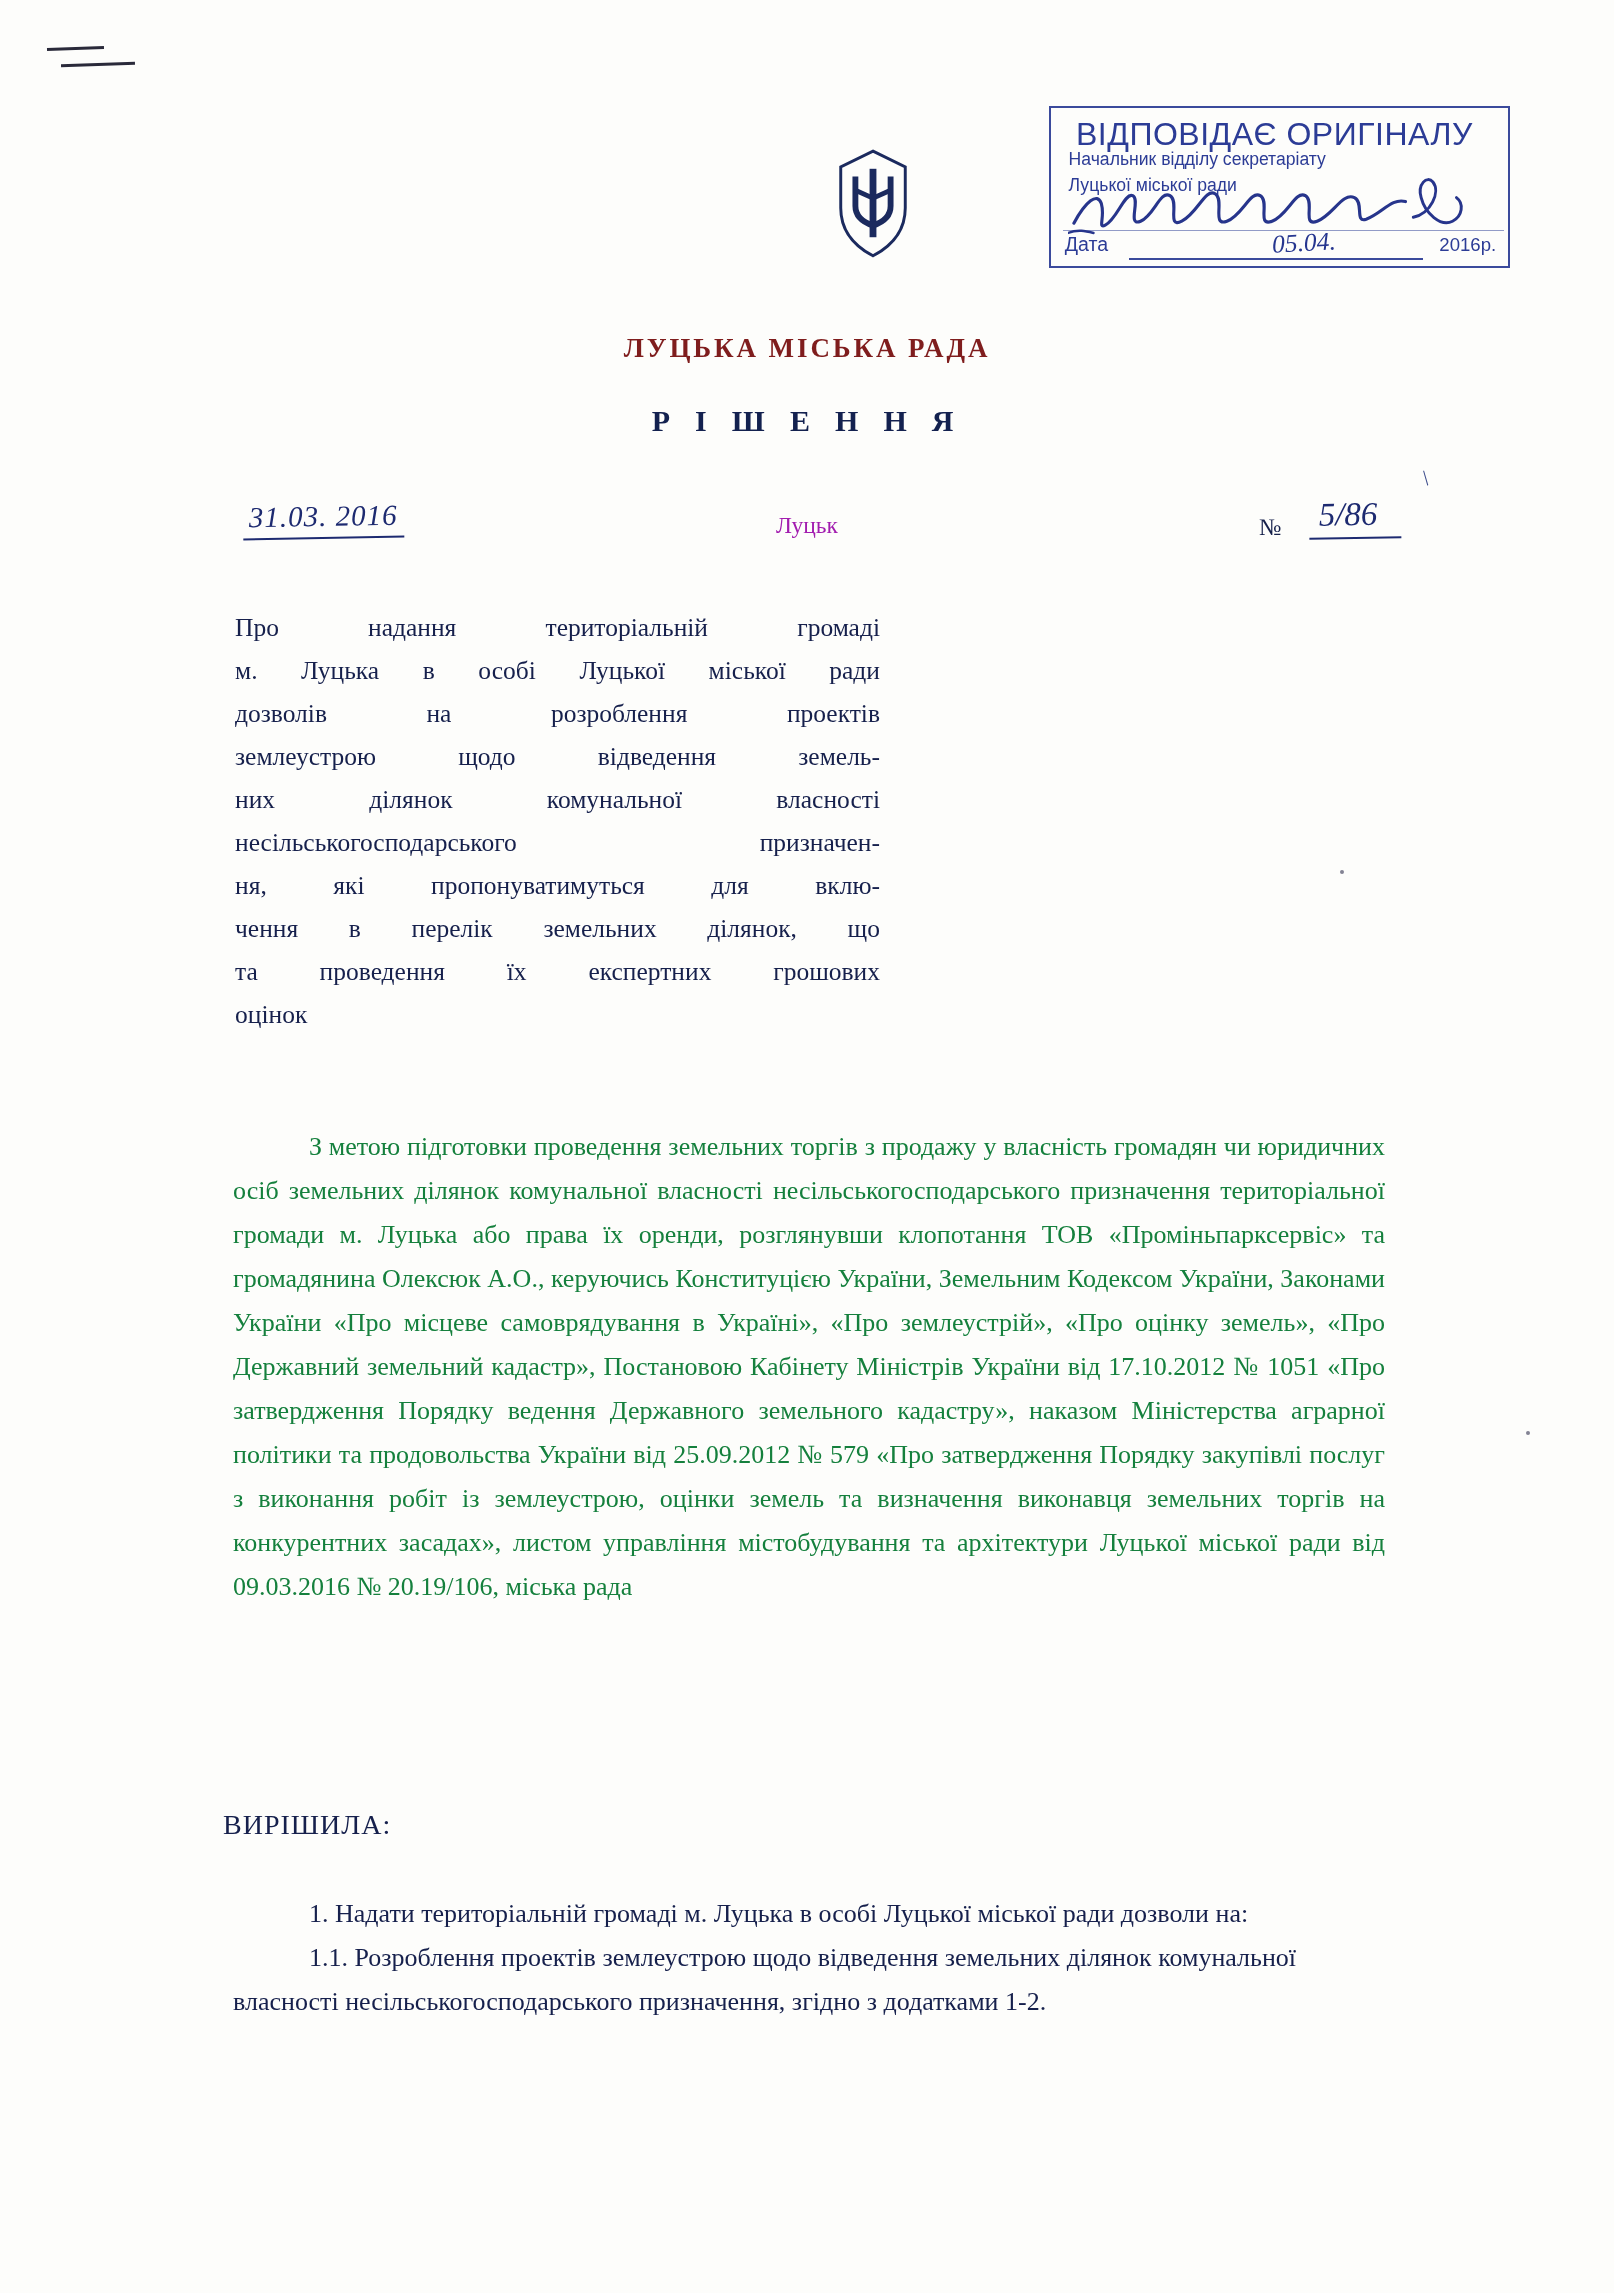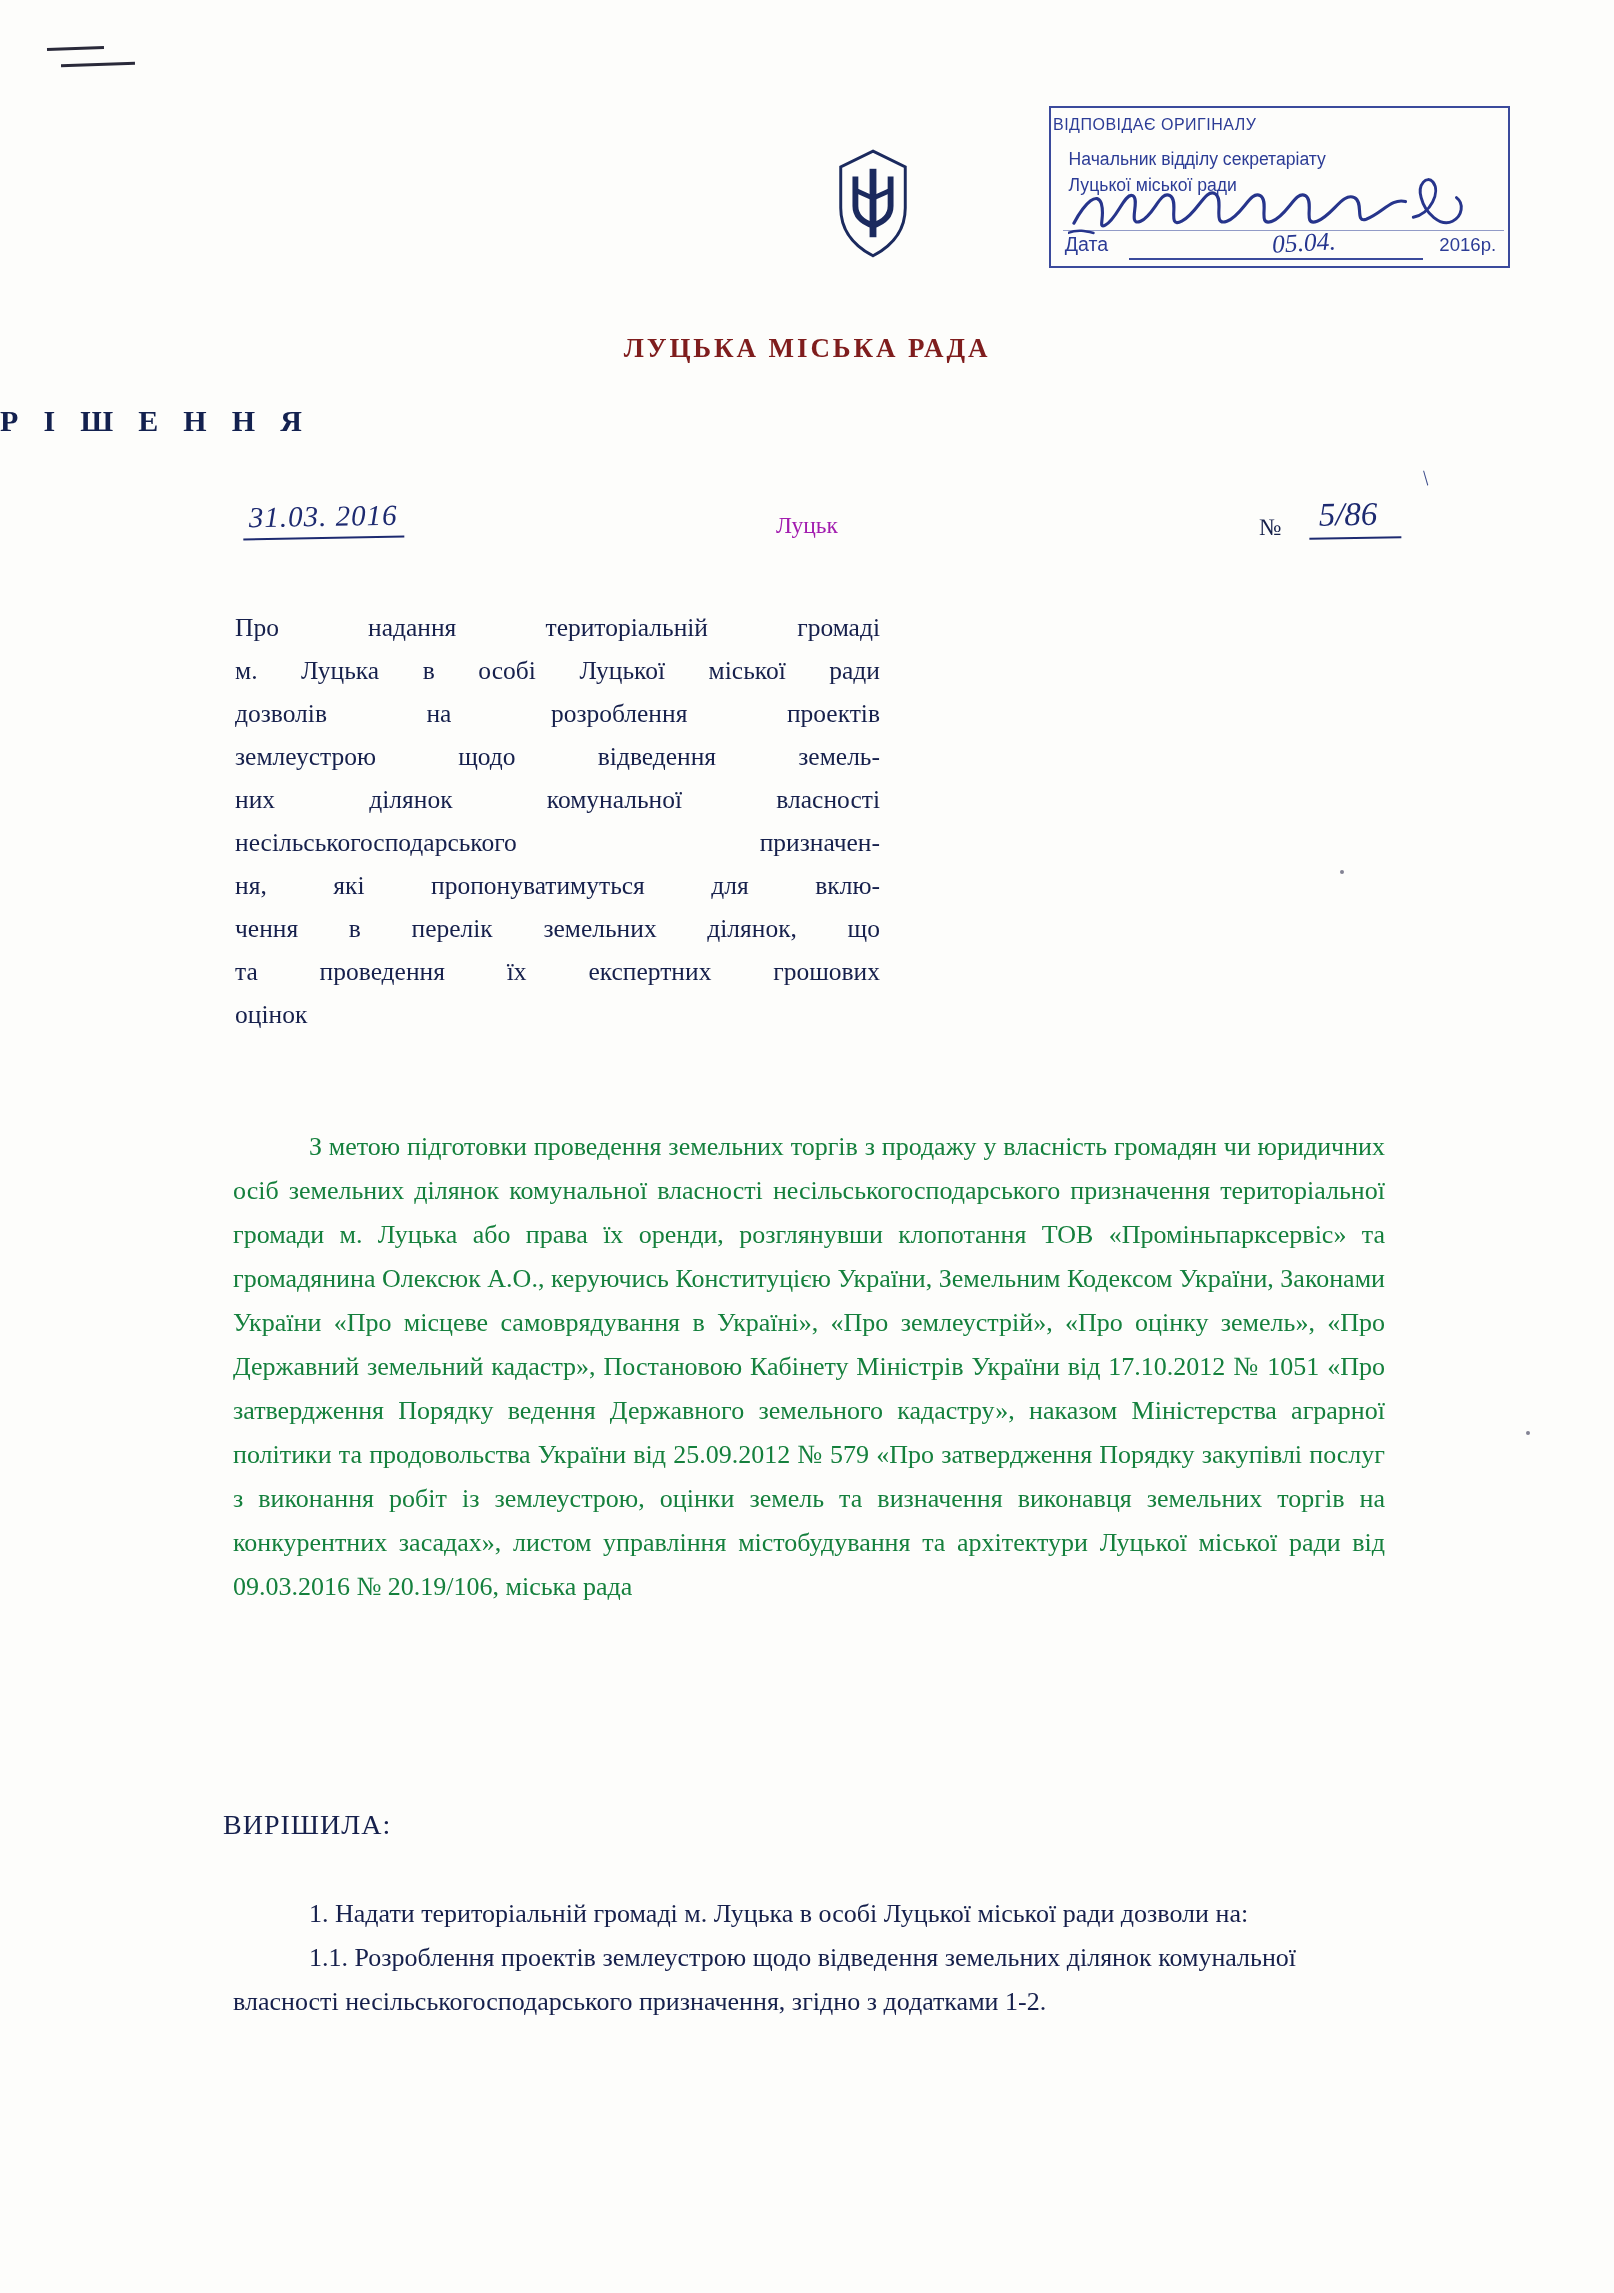--- a/index.html
+++ b/index.html
@@ -63,22 +63,22 @@
     top: 106px;
     width: 461px;
     height: 162px;
     border: 2px solid #3b4a9c;
     box-sizing: border-box;
     color: #2c3c96;
     font-family: "Liberation Sans", sans-serif;
   }
   .stamp .s-title {
     position: absolute;
-    left: 2px; top: 7.8px;
-    font-size: 16px;
+    left: 25px; top: 7.8px;
+    font-size: 32px;
     letter-spacing: 0.5px;
     white-space: nowrap;
   }
   .stamp .s-l1 {
     position: absolute;
     left: 17.6px; top: 41px;
     font-size: 17.6px;
     white-space: nowrap;
   }
   .stamp .s-l2 {
@@ -138,20 +138,21 @@
     text-align: center;
     font-size: 27px;
     font-weight: bold;
     letter-spacing: 2.9px;
     color: #7f1d1d;
   }
   .doc-kind {
     position: absolute;
     left: 0; right: 0;
     top: 404px;
+    text-align: center;
     font-size: 30px;
     font-weight: bold;
     letter-spacing: 8.8px;
     color: #13214f;
   }
 
   
   .meta-row {
     position: absolute;
     left: 0; right: 0;

